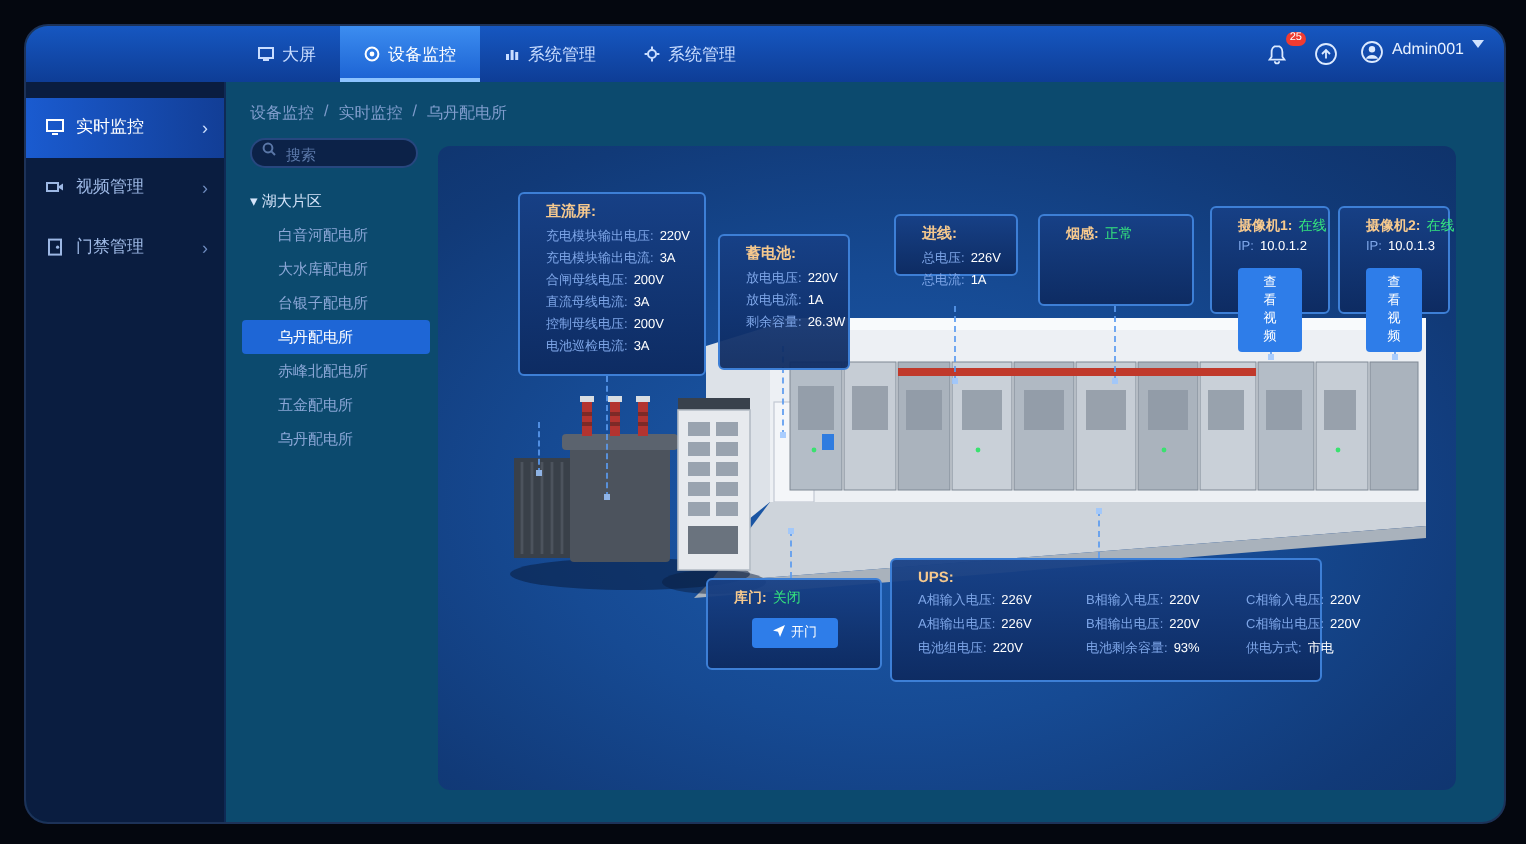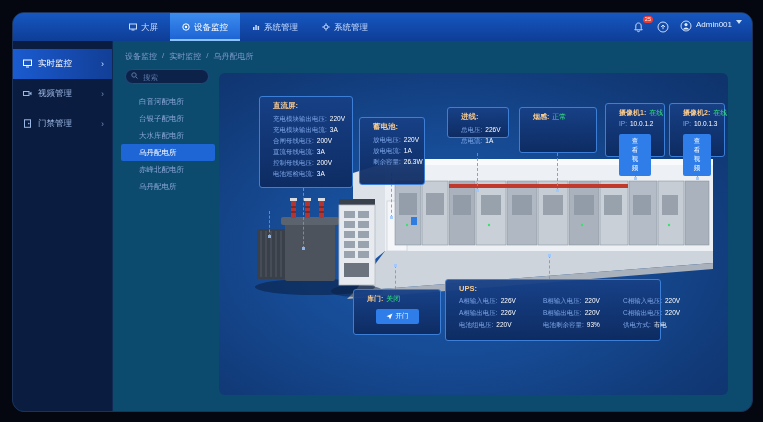--- a/index.html
+++ b/index.html
@@ -175,25 +175,30 @@
   </div>
 
   <div class="searchbox">
     <span><svg width="7" height="7" viewBox="0 0 7 7">
             <circle cx="3" cy="3" r="2.2" fill="none" stroke="#5a77a8" stroke-width="1"></circle>
             <line x1="4.7" y1="4.7" x2="6.5" y2="6.5" stroke="#5a77a8" stroke-width="1"></line>
           </svg></span>
     <input placeholder="搜索" style="">
   </div>
   <div class="tree">
+    <div class="tree-root">
+      <span>▾</span>
+      <span>湖大片区</span>
+    </div>
     <div class="tree-item"><span>白音河配电所</span></div>
+    <div class="tree-item"><span>大水库配电所</span></div>
     <div class="tree-item"><span>台银子配电所</span></div>
-    <div class="tree-item"><span>大水库配电所</span></div>
     <div class="tree-item selected"><span>乌丹配电所</span></div>
     <div class="tree-item"><span>赤峰北配电所</span></div>
+    <div class="tree-item"><span>五金配电所</span></div>
     <div class="tree-item"><span>乌丹配电所</span></div>
   </div>
 
   <div class="panel">
 
     <svg class="scene" width="480" height="170" viewBox="0 0 480 170">
 
       <polygon points="118,22 150,12 150,100 118,126" fill="#dde2e8"></polygon>
 
       <rect x="150" y="8" width="328" height="6" fill="#f8fafc"></rect>

